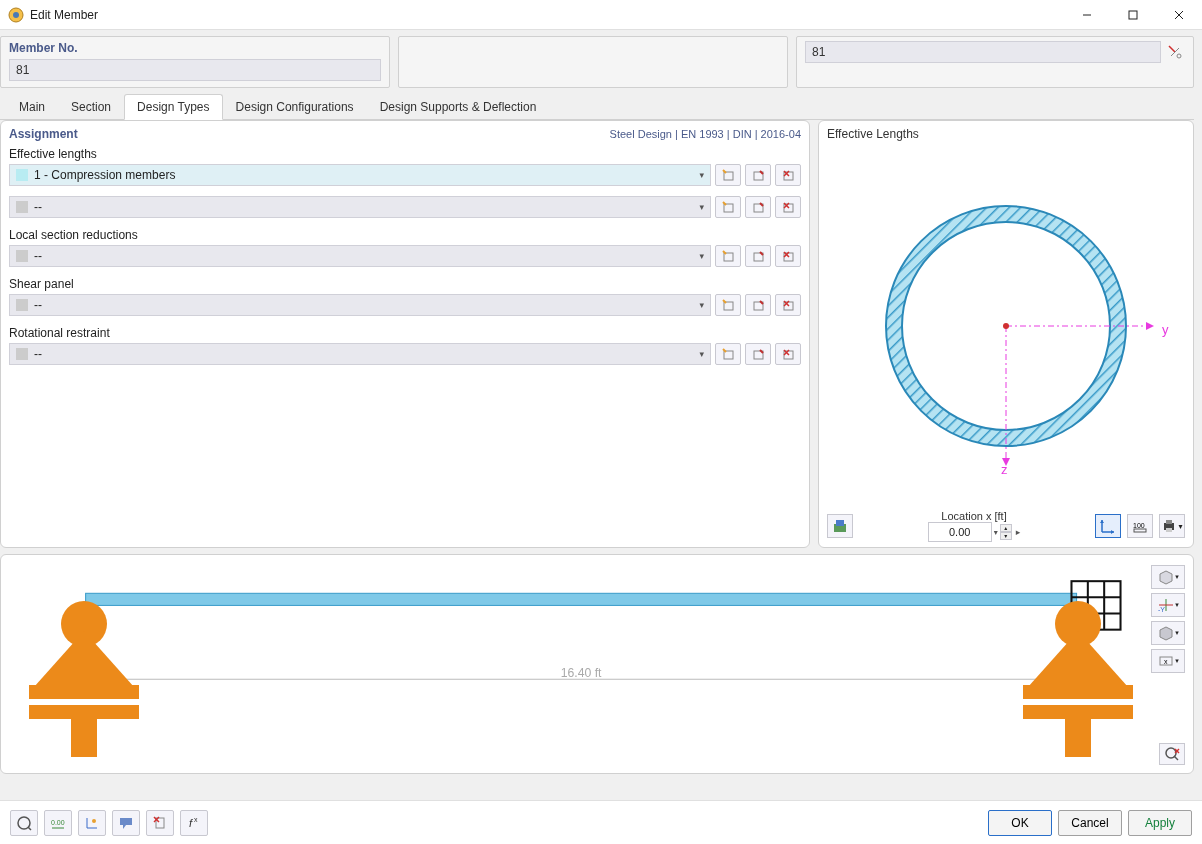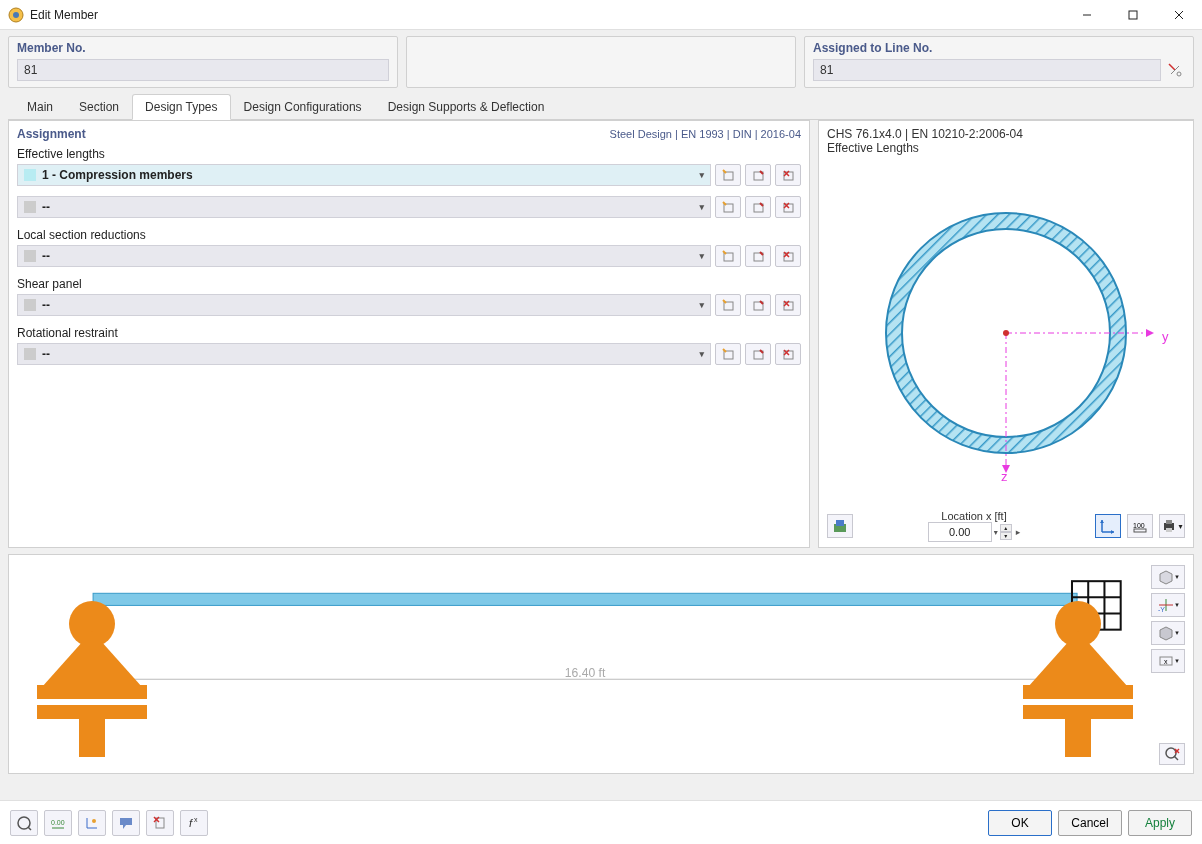--- a/index.html
+++ b/index.html
@@ -5,21 +5,21 @@
 * { box-sizing: border-box; margin: 0; padding: 0; font-family: "Segoe UI", Tahoma, sans-serif; }
 body { background: #fff; width: 1202px; height: 844px; overflow: hidden; font-size: 12px; color: #222; }
 
 
 .titlebar { height: 30px; display: flex; align-items: center; padding: 0 0 0 8px; background: #fff; border-bottom: 1px solid #e0e0e0; }
 .titlebar .icon { width: 16px; height: 16px; margin-right: 6px; }
 .titlebar .title { flex: 1; font-size: 12px; }
 .titlebar .winbtn { width: 46px; height: 30px; display: flex; align-items: center; justify-content: center; }
 
 
-.dialog-body { padding: 6px 8px 0 8px; background: #f0f0f0; height: 770px; display: flex; flex-direction: column; }
+.dialog-body { padding: 6px 8px 0 0; background: #f0f0f0; height: 770px; display: flex; flex-direction: column; }
 
 
 .header-row { display: flex; gap: 8px; margin-bottom: 6px; }
 .header-box { border: 1px solid #d0d0d0; background: #f5f5f5; padding: 4px 8px 6px 8px; border-radius: 2px; display: flex; flex-direction: column; }
 .header-box.left { flex: 0 0 390px; }
 .header-box.mid { flex: 0 0 390px; }
 .header-box.right { flex: 1; }
 .header-box .lbl { color: #4a5a8a; font-weight: 600; font-size: 12px; margin-bottom: 4px; }
 .header-box .val { background: #e8e8ee; border: 1px solid #d0d0d8; height: 22px; padding: 2px 6px; color: #333; font-size: 12px; }
 .header-box.right .valrow { display:flex; align-items:center; gap:4px; }
@@ -28,32 +28,32 @@
 
 
 .tabstrip { display: flex; align-items: flex-end; height: 26px; background: #f0f0f0; border-bottom: 1px solid #d0d0d0; padding-left: 6px; }
 .tab { padding: 5px 12px 5px 12px; font-size: 12px; color: #333; cursor: pointer; border: 1px solid transparent; border-bottom: none; background: transparent; margin-top: 37px; }
 .tab.active { background: #fff; border: 1px solid #d0d0d0; border-bottom: 1px solid #fff; position: relative; top: 1px; border-radius: 3px 3px 0 0; }
 
 
 .main-area { flex: 1; display: flex; flex-direction: column; gap: 6px; background: #f0f0f0; padding-top: 0; }
 
 .upper-row { display: flex; gap: 8px; height: 428px; }
-.panel { border: 1px solid #d0d0d0; background: #fff; border-radius: 0; }
+.panel { border: 1px solid #d0d0d0; background: #fff; border-radius: 6px; }
 .assign-panel { flex: 1; padding: 6px 8px; }
 .preview-panel { flex: 0 0 376px; padding: 6px 8px; display: flex; flex-direction: column; }
 
 .assign-header { display:flex; justify-content: space-between; align-items: center; margin-bottom: 6px; }
 .assign-header .ttl { color: #4a5a8a; font-weight: 600; }
 .assign-header .std { color: #4a5a8a; font-size: 11px; }
 
 .field-row { margin-bottom: 10px; }
 .field-label { font-size: 12px; margin-bottom: 3px; color: #222; }
 .field-input-row { display:flex; align-items:center; gap:4px; }
-.combo { flex:1; height:22px; background:#e8e8ee; border:1px solid #d0d0d8; display:flex; align-items:center; padding:0 6px; position:relative;font-weight:bold; }
+.combo { flex:1; height:22px; background:#e8e8ee; border:1px solid #d0d0d8; display:flex; align-items:center; padding:0 6px; position:relative; }
 .combo.sel { background:#dff0f5; }
 .combo .swatch { width:12px; height:12px; margin-right:6px; }
 .combo .caret { position:absolute; right:6px; top:50%; transform:translateY(-50%); color:#555; font-size:9px; }
 .mini-btn { width:26px; height:22px; border:1px solid #c8c8d0; background:#f4f4fa; display:flex; align-items:center; justify-content:center; cursor:pointer; border-radius:2px; }
 .mini-btn svg { width:14px; height:14px; }
 
 .preview-title { font-size: 12px; color:#333; }
 .preview-sub { font-size: 12px; color:#333; margin-bottom: 4px; }
 .preview-canvas { flex:1; display:flex; align-items:center; justify-content:center; position:relative; }
 
@@ -123,21 +123,20 @@
 
 <div class="dialog-body">
 
   <div class="header-row">
     <div class="header-box left">
       <div class="lbl">Member No.</div>
       <input class="val" value="81" style="">
     </div>
     <div class="header-box mid"></div>
     <div class="header-box right">
-      <div class="lbl">Assigned to Line No.</div>
       <div class="valrow">
         <input class="val" value="81" style="">
         <div class="pick-icon">
           <svg width="16" height="16">
               <path d="M2 2 L8 8" stroke="#d03030" stroke-width="1.5"></path>
               <path d="M4 12 L12 4" stroke="#888" stroke-width="1"></path>
               <circle cx="12" cy="12" r="2" fill="none" stroke="#888"></circle>
             </svg>
         </div>
       </div>
@@ -306,21 +305,20 @@
                   <rect x="3" y="4" width="9" height="8" fill="none" stroke="#888"></rect>
                   <line x1="3" y1="3" x2="8" y2="8" stroke="#d03030" stroke-width="1.5"></line>
                   <line x1="8" y1="3" x2="3" y2="8" stroke="#d03030" stroke-width="1.5"></line>
                 </svg>
               </div>
           </div>
         </div>
       </div>
 
       <div class="panel preview-panel">
-        <div class="preview-title">CHS 76.1x4.0 | EN 10210-2:2006-04</div>
         <div class="preview-sub">Effective Lengths</div>
         <div class="preview-canvas">
           <svg width="340" height="300" viewBox="0 0 340 300">
             <defs>
               <pattern id="hatch" width="8" height="8" patternUnits="userSpaceOnUse" patternTransform="rotate(45)">
                 <rect width="8" height="8" fill="#b5e3f2"></rect>
                 <line x1="0" y1="0" x2="0" y2="8" stroke="#3a9bc9" stroke-width="3"></line>
               </pattern>
               <mask id="ring">
                 <rect width="340" height="300" fill="black"></rect>

